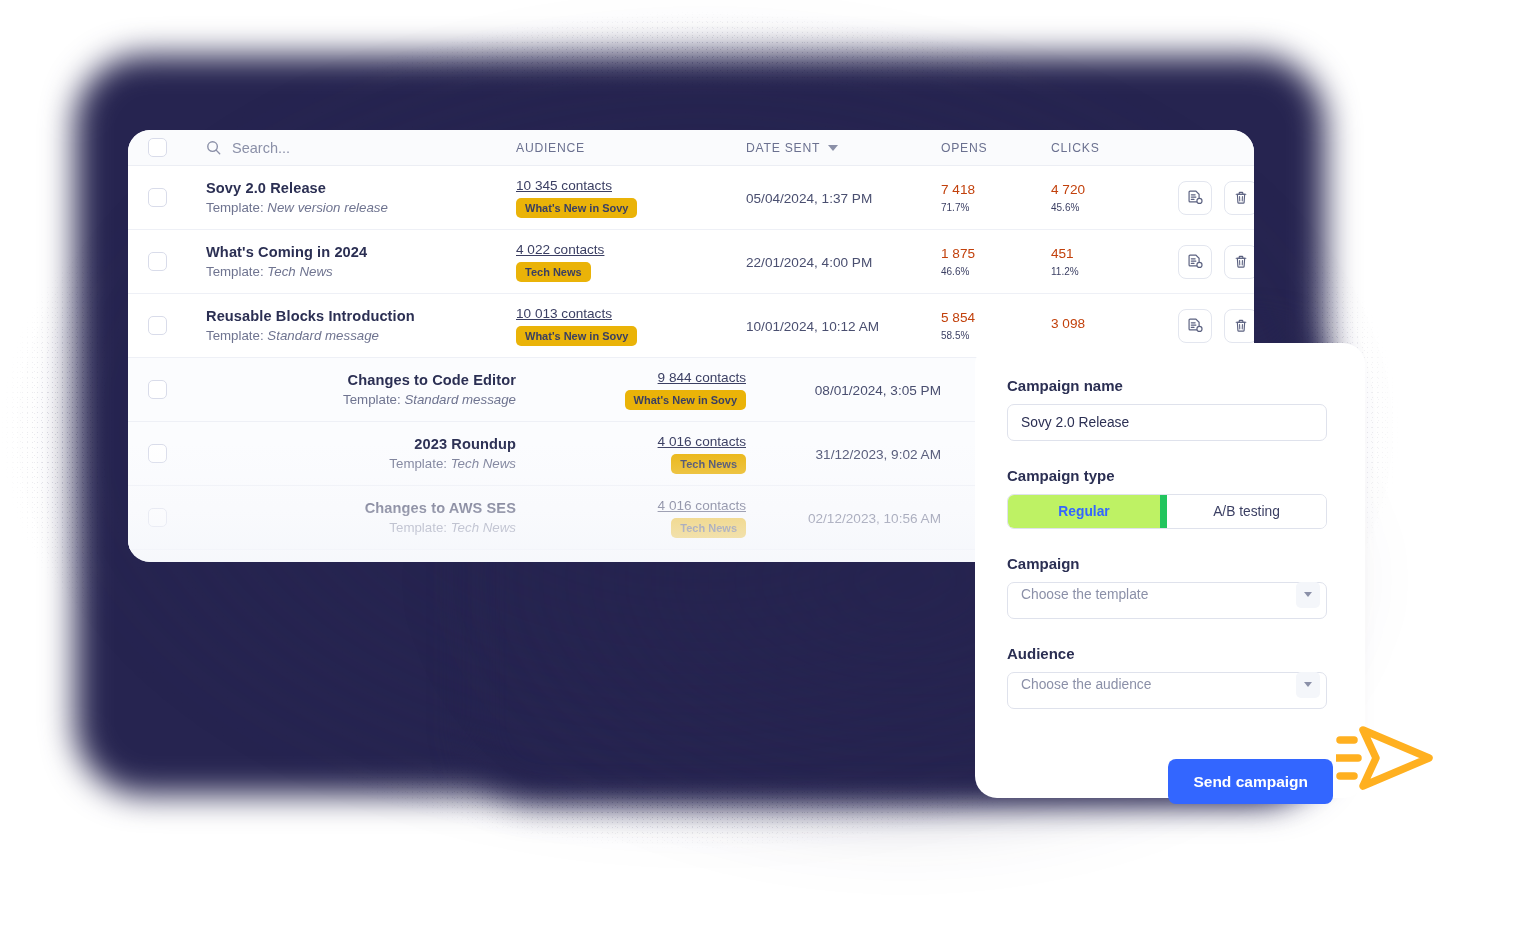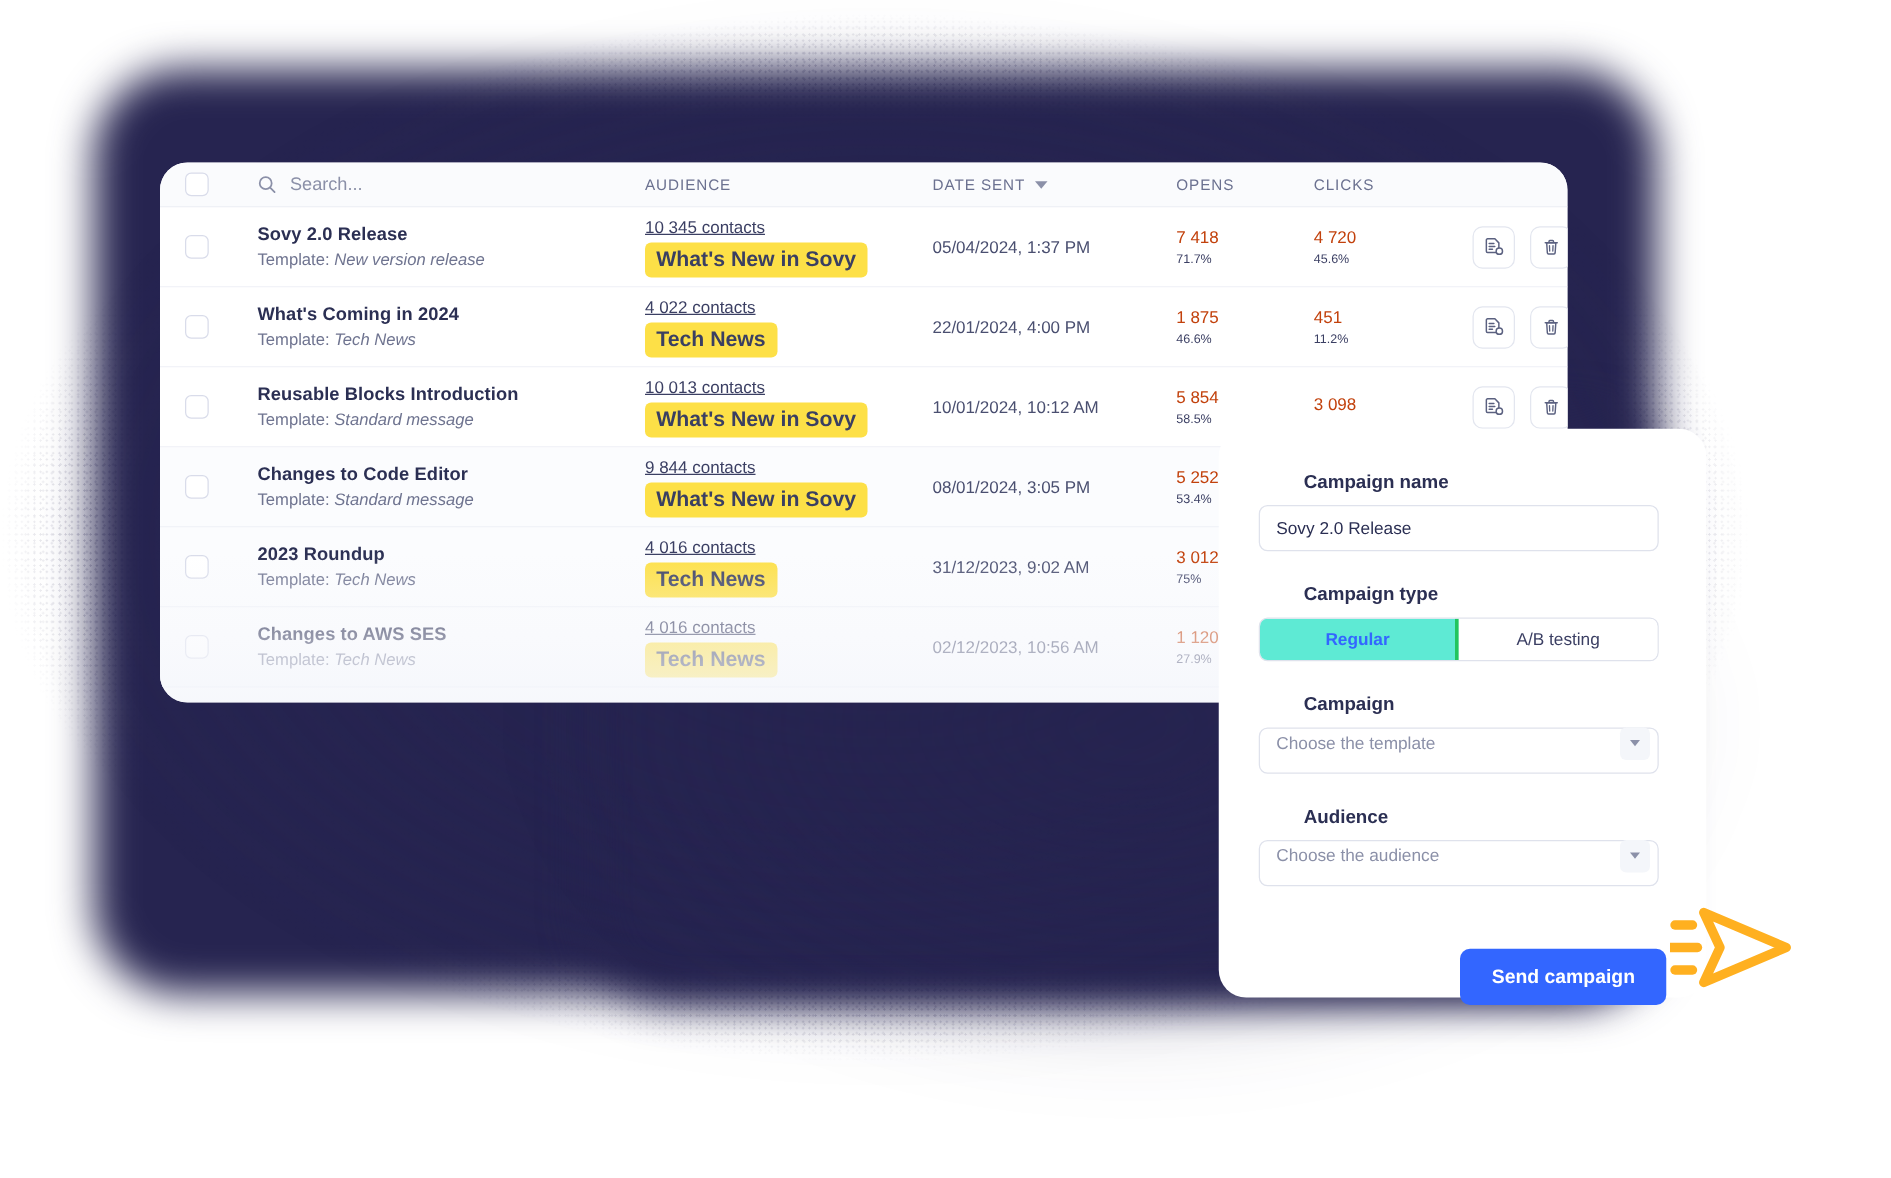--- a/index.html
+++ b/index.html
@@ -144,21 +144,21 @@
   }
 
   .trow {
     display: flex;
     align-items: center;
     height: 64px;
     padding-left: 20px;
     border-bottom: 1px solid #eef0f6;
     background: #ffffff;
   }
-  .trow.shade { background: #fbfcfe; }
+  .trow.shade { background: #fbfcfe; text-align: right; }
 
   .camp-title {
     font-size: 14.6px;
     font-weight: 700;
     color: #2b2f53;
     letter-spacing: 0.1px;
     margin-bottom: 4px;
   }
   .camp-tpl {
     font-size: 13.3px;
@@ -167,23 +167,23 @@
   .camp-tpl i { font-style: italic; }
 
   .aud-count {
     font-size: 13.6px;
     color: #3b3f63;
     margin-bottom: 5px;
     text-decoration: underline;
   }
   .tag {
     display: inline-block;
-    background: #fde047;
+    background: #eab308;
     color: #3a3f62;
-    font-size: 17px;
+    font-size: 11px;
     font-weight: 700;
     padding: 4px 9px;
     border-radius: 5px;
   }
 
   .date-cell {
     font-size: 13.6px;
     color: #4a4f70;
   }
 
@@ -229,21 +229,20 @@
     background: #ffffff;
     border-radius: 22px;
     padding: 34px 32px 0 32px;
   }
 
   .field-label {
     font-size: 15px;
     font-weight: 700;
     color: #2b2f53;
     margin-bottom: 10px;
-    margin-left: 36px;
   }
   .field-label.spaced { margin-top: 26px; }
 
   .text-input {
     width: 320px;
     height: 37px;
     border: 1px solid #dfe2ec;
     border-radius: 7px;
     display: flex;
     align-items: center;
@@ -266,24 +265,24 @@
     flex: 1 1 50%;
     display: flex;
     align-items: center;
     justify-content: center;
     font-size: 13.8px;
     color: #3b3f63;
     cursor: pointer;
     background: #fff;
   }
   .seg-item.active {
-    background: #5eead4;
+    background: #bef264;
     color: #3366ff;
     font-weight: 700;
-    border-right: 3px solid #22c55e;
+    border-right: 7px solid #22c55e;
   }
 
   .select-input {
     width: 320px;
     height: 37px;
     border: 1px solid #dfe2ec;
     border-radius: 7px;
     display: flex;
     align-items: center;
     justify-content: space-between;

